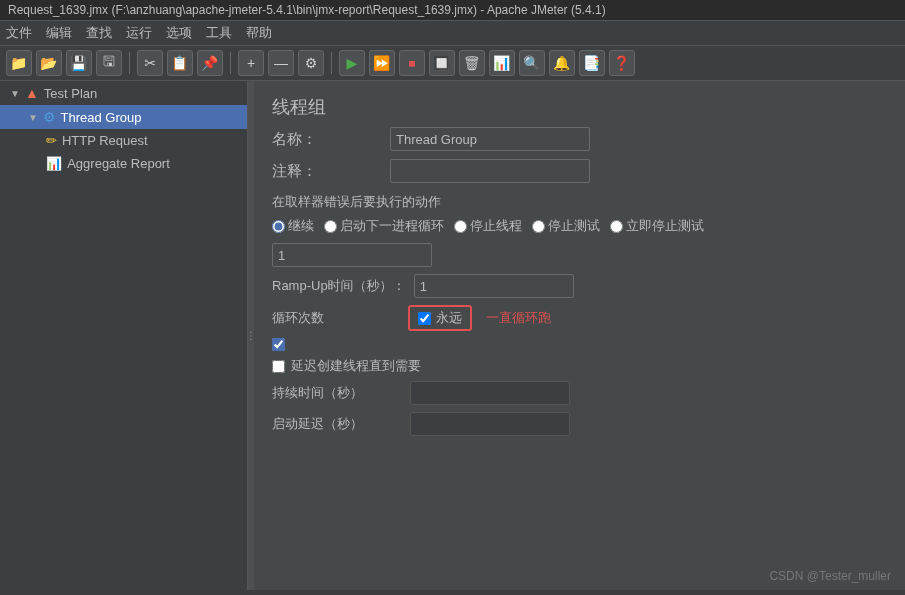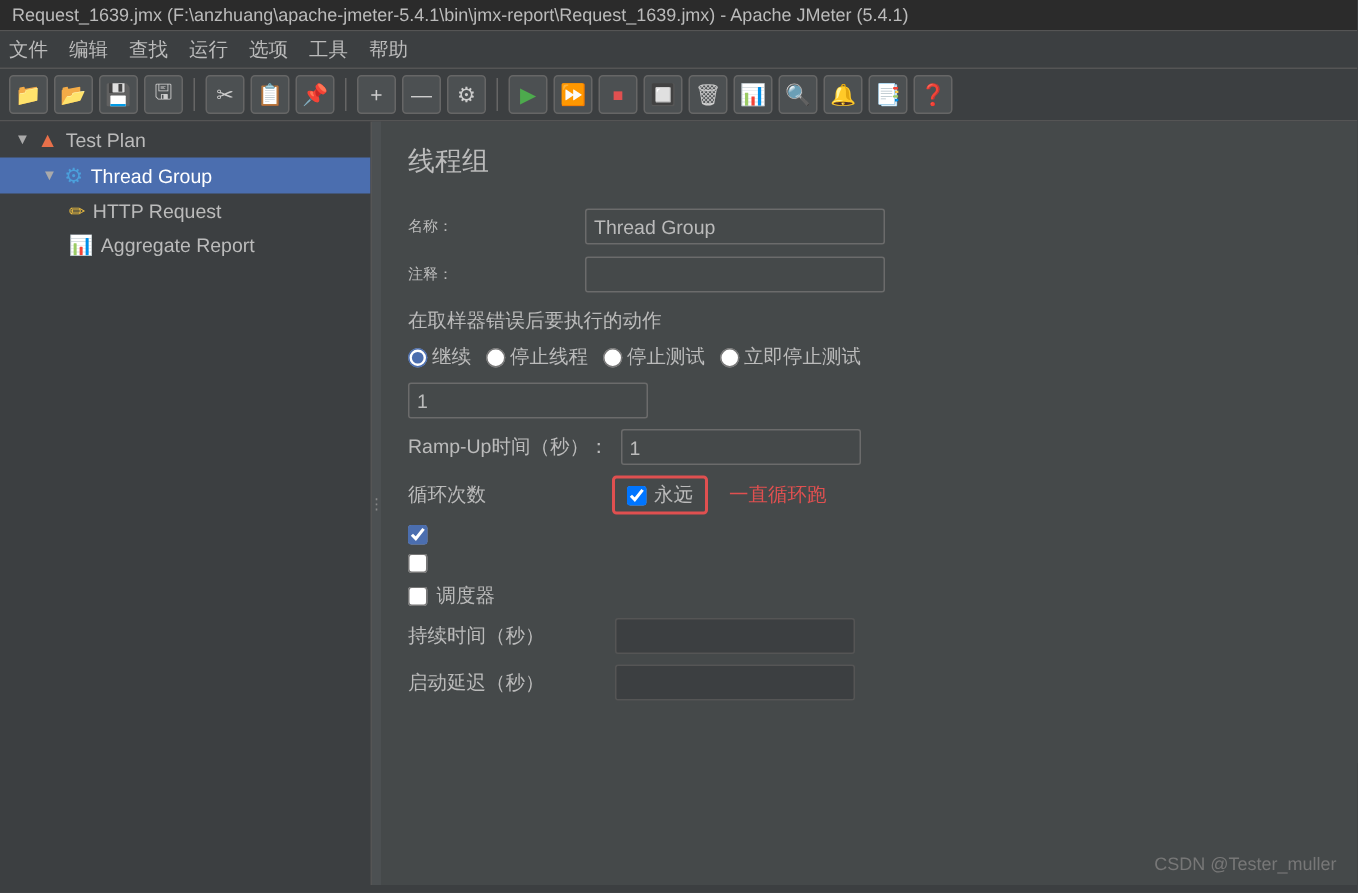--- a/index.html
+++ b/index.html
@@ -97,35 +97,35 @@
       flex: 1;
       background: #45494a;
       padding: 14px 18px;
       overflow-y: auto;
       color: #bbbbbb;
     }
 
     .section-title {
       font-size: 18px;
       color: #bbbbbb;
-      margin-bottom: 20px;
+      margin-bottom: 8px;
       font-weight: normal;
     }
 
     .form-row {
       display: flex;
       align-items: center;
       margin-bottom: 8px;
       gap: 8px;
     }
 
     .form-label {
       color: #bbbbbb;
       min-width: 110px;
-      font-size: 10px;
+      font-size: 15px;
     }
 
     .form-input {
       background: #45494a;
       border: 1px solid #6b6b6b;
       color: #bbbbbb;
       padding: 2px 5px;
       font-size: 13px;
       height: 24px;
       width: 200px;
@@ -326,20 +326,24 @@
 
     <div style="margin-bottom:6px;">
       <div class="sub-section-title">在取样器错误后要执行的动作</div>
       <div class="radio-group">
         <label class="radio-option">
           <input type="radio" name="errorAction" checked="" style="">
           <span>继续</span>
         </label>
         <label class="radio-option">
           <input type="radio" name="errorAction" style="">
+          <span>启动下一进程循环</span>
+        </label>
+        <label class="radio-option">
+          <input type="radio" name="errorAction" style="">
           <span>停止线程</span>
         </label>
         <label class="radio-option">
           <input type="radio" name="errorAction" style="">
           <span>停止测试</span>
         </label>
         <label class="radio-option">
           <input type="radio" name="errorAction" style="">
           <span>立即停止测试</span>
         </label>
@@ -365,26 +369,23 @@
         </div>
         <span class="red-annotation">一直循环跑</span>
       </div>
 
       <div class="checkbox-row">
         <input type="checkbox" checked="" id="sameUser" style="">
       </div>
 
       <div class="checkbox-row">
         <input type="checkbox" id="delayThread" style="">
-      </div>
-
-      <div class="checkbox-row">
-        <input type="checkbox" id="scheduler" style="">
-        <label for="scheduler">调度器</label>
-      </div>
+        <label for="delayThread">延迟创建线程直到需要</label>
+      </div>
+
 
       <div class="thread-row">
         <span class="thread-label">持续时间（秒）</span>
         <input class="thread-input disabled" type="text" value="" disabled="" style="">
       </div>
 
       <div class="thread-row">
         <span class="thread-label">启动延迟（秒）</span>
         <input class="thread-input disabled" type="text" value="" disabled="" style="">
       </div>

